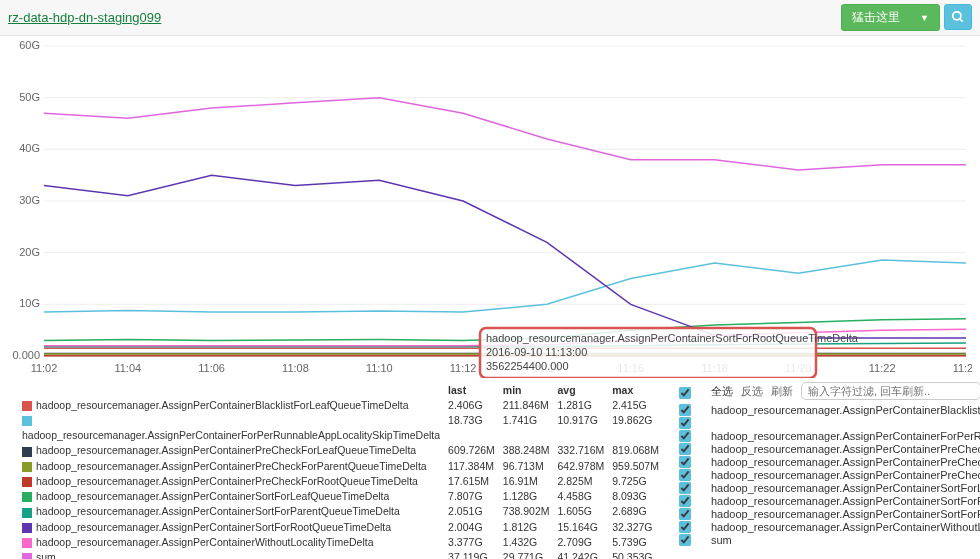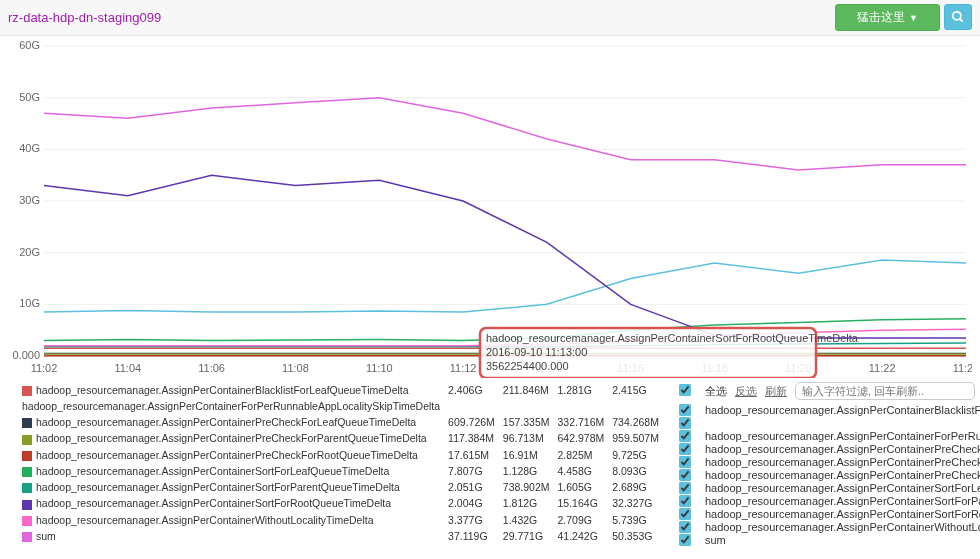--- a/index.html
+++ b/index.html
@@ -1,42 +1,42 @@
 <!DOCTYPE html>
 <html><head>
 <meta charset="utf-8">
 <style>
 * { box-sizing: border-box; margin: 0; padding: 0; }
 body { font-family: -apple-system, "Helvetica Neue", Arial, sans-serif; font-size: 11px; color: #333; background: #fff; width: 980px; height: 559px; overflow: hidden; }
 .header { display: flex; align-items: center; justify-content: space-between; padding: 4px 8px; background: #f7f7f7; border-bottom: 1px solid #e5e5e5; }
-.title { font-size: 13px; color: #a21caf; }
+.title { font-size: 13px; color: #15803d; text-decoration: underline; }
 .header-right { display: flex; gap: 4px; }
-.btn-primary { background: #5cb85c; color: #fff; border: 1px solid #4cae4c; border-radius: 3px; padding: 4px 21px; font-size: 12px; cursor: pointer; display: flex; align-items: center; gap: 4px; }
+.btn-primary { background: #5cb85c; color: #fff; border: 1px solid #4cae4c; border-radius: 3px; padding: 4px 10px; font-size: 12px; cursor: pointer; display: flex; align-items: center; gap: 20px; }
 .btn-primary .caret { font-size: 9px; }
 .btn-search { background: #5bc0de; color: #fff; border: 1px solid #46b8da; border-radius: 3px; width: 28px; height: 26px; display: flex; align-items: center; justify-content: center; cursor: pointer; }
 .chart-wrap { padding: 2px 8px 0 8px; }
 .chart { width: 100%; height: 340px; }
 .axis-label { font-size: 11px; fill: #666; }
 .grid-line { stroke: #eee; stroke-width: 1; }
 .axis-line { stroke: #ccc; stroke-width: 1; }
 .series-line { fill: none; stroke-width: 1.5; }
 .tooltip-box { stroke: #d9534f; stroke-width: 2.5; fill: rgba(255,255,255,0.85); rx: 6; }
 .tooltip-text { font-size: 11px; fill: #444; }
 .lower { display: flex; gap: 12px; padding: 2px 10px 0 20px; }
 .legend-table { flex: 0 0 auto; font-size: 10.5px; }
 .legend-table th { text-align: left; font-weight: bold; padding: 0 6px 1px 0; }
 .legend-table td { padding: 0 6px 1px 0; white-space: nowrap; vertical-align: top; }
 .swatch { display: inline-block; width: 10px; height: 10px; margin-right: 4px; vertical-align: middle; }
 .metric-name { color: #333; }
 .controls-col { flex: 1; font-size: 11px; }
 .control-row { display: flex; align-items: center; gap: 8px; margin-bottom: 4px; }
 .control-row input[type="text"] { flex: 1; padding: 2px 6px; border: 1px solid #ccc; border-radius: 5px; font-size: 11px; max-width: 180px; }
-.cb-link { color: #666; cursor: pointer; text-decoration: underline; }
+.cb-link { color: #666; cursor: pointer; }
 .cb-list { display: flex; flex-direction: column; gap: 1px; }
-.cb-item { display: flex; align-items: flex-start; gap: 14px; white-space: nowrap; color: #333; }
+.cb-item { display: flex; align-items: flex-end; gap: 20px; white-space: nowrap; color: #333; }
 input[type="checkbox"] { accent-color: #5bc0de; width: 12px; height: 12px; }
 </style>
 </head>
 <body>
 
 <div class="header">
   <span class="title">rz-data-hdp-dn-staging099</span>
   <div class="header-right">
     <button class="btn-primary">
       <span>猛击这里</span>
@@ -94,39 +94,53 @@
       <text x="478" y="304" class="tooltip-text">hadoop_resourcemanager.AssignPerContainerSortForRootQueueTimeDelta</text>
       <text x="478" y="318" class="tooltip-text">2016-09-10 11:13:00</text>
       <text x="478" y="332" class="tooltip-text">3562254400.000</text>
     </svg>
 </div>
 
 <div class="lower">
   <table class="legend-table" id="legend-table">
       <tbody>
         <tr>
+          <th></th>
+          <th>last</th>
+          <th>min</th>
+          <th>avg</th>
+          <th>max</th>
+        </tr>
+        <tr>
           <td><span class="swatch" style="background:#d9534f"></span><span class="metric-name">hadoop_resourcemanager.AssignPerContainerBlacklistForLeafQueueTimeDelta</span></td>
           <td>2.406G</td>
           <td>211.846M</td>
           <td>1.281G</td>
           <td>2.415G</td>
         </tr>
         <tr>
+          <td><span class="swatch" style="background:#5bc0de"></span><span class="metric-name"></span></td>
+          <td>18.73G</td>
+          <td>1.741G</td>
+          <td>10.917G</td>
+          <td>19.862G</td>
+        </tr>
+        <tr>
           <td><span class="metric-name">hadoop_resourcemanager.AssignPerContainerForPerRunnableAppLocalitySkipTimeDelta</span></td>
           <td></td>
           <td></td>
           <td></td>
           <td></td>
         </tr>
         <tr>
           <td><span class="swatch" style="background:#2e3e4e"></span><span class="metric-name">hadoop_resourcemanager.AssignPerContainerPreCheckForLeafQueueTimeDelta</span></td>
           <td>609.726M</td>
-          <td>157.335M</td>
+          <td>388.248M</td>
           <td>332.716M</td>
-          <td>734.268M</td>
+          <td>819.068M</td>
         </tr>
         <tr>
           <td><span class="swatch" style="background:#8a9a27"></span><span class="metric-name">hadoop_resourcemanager.AssignPerContainerPreCheckForParentQueueTimeDelta</span></td>
           <td>117.384M</td>
           <td>96.713M</td>
           <td>642.978M</td>
           <td>959.507M</td>
         </tr>
         <tr>
           <td><span class="swatch" style="background:#c0392b"></span><span class="metric-name">hadoop_resourcemanager.AssignPerContainerPreCheckForRootQueueTimeDelta</span></td>

